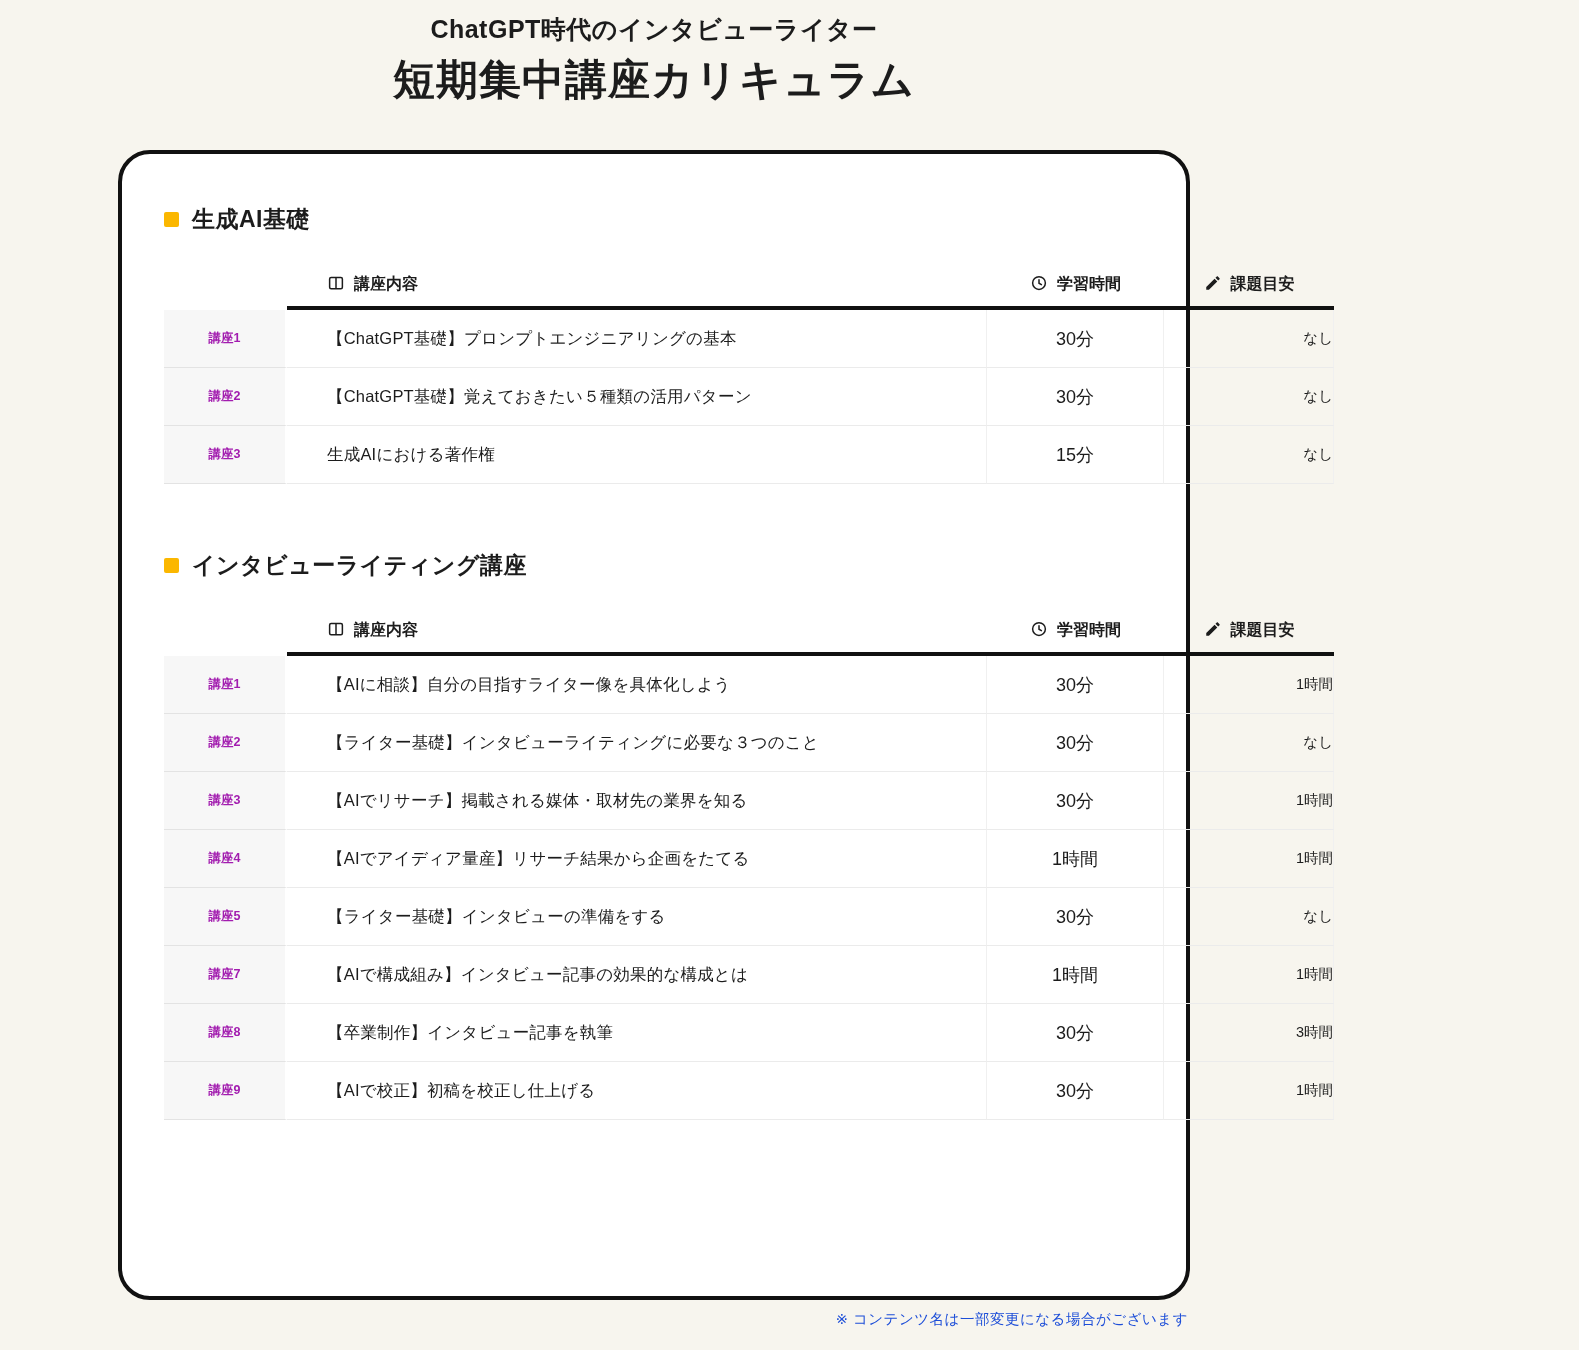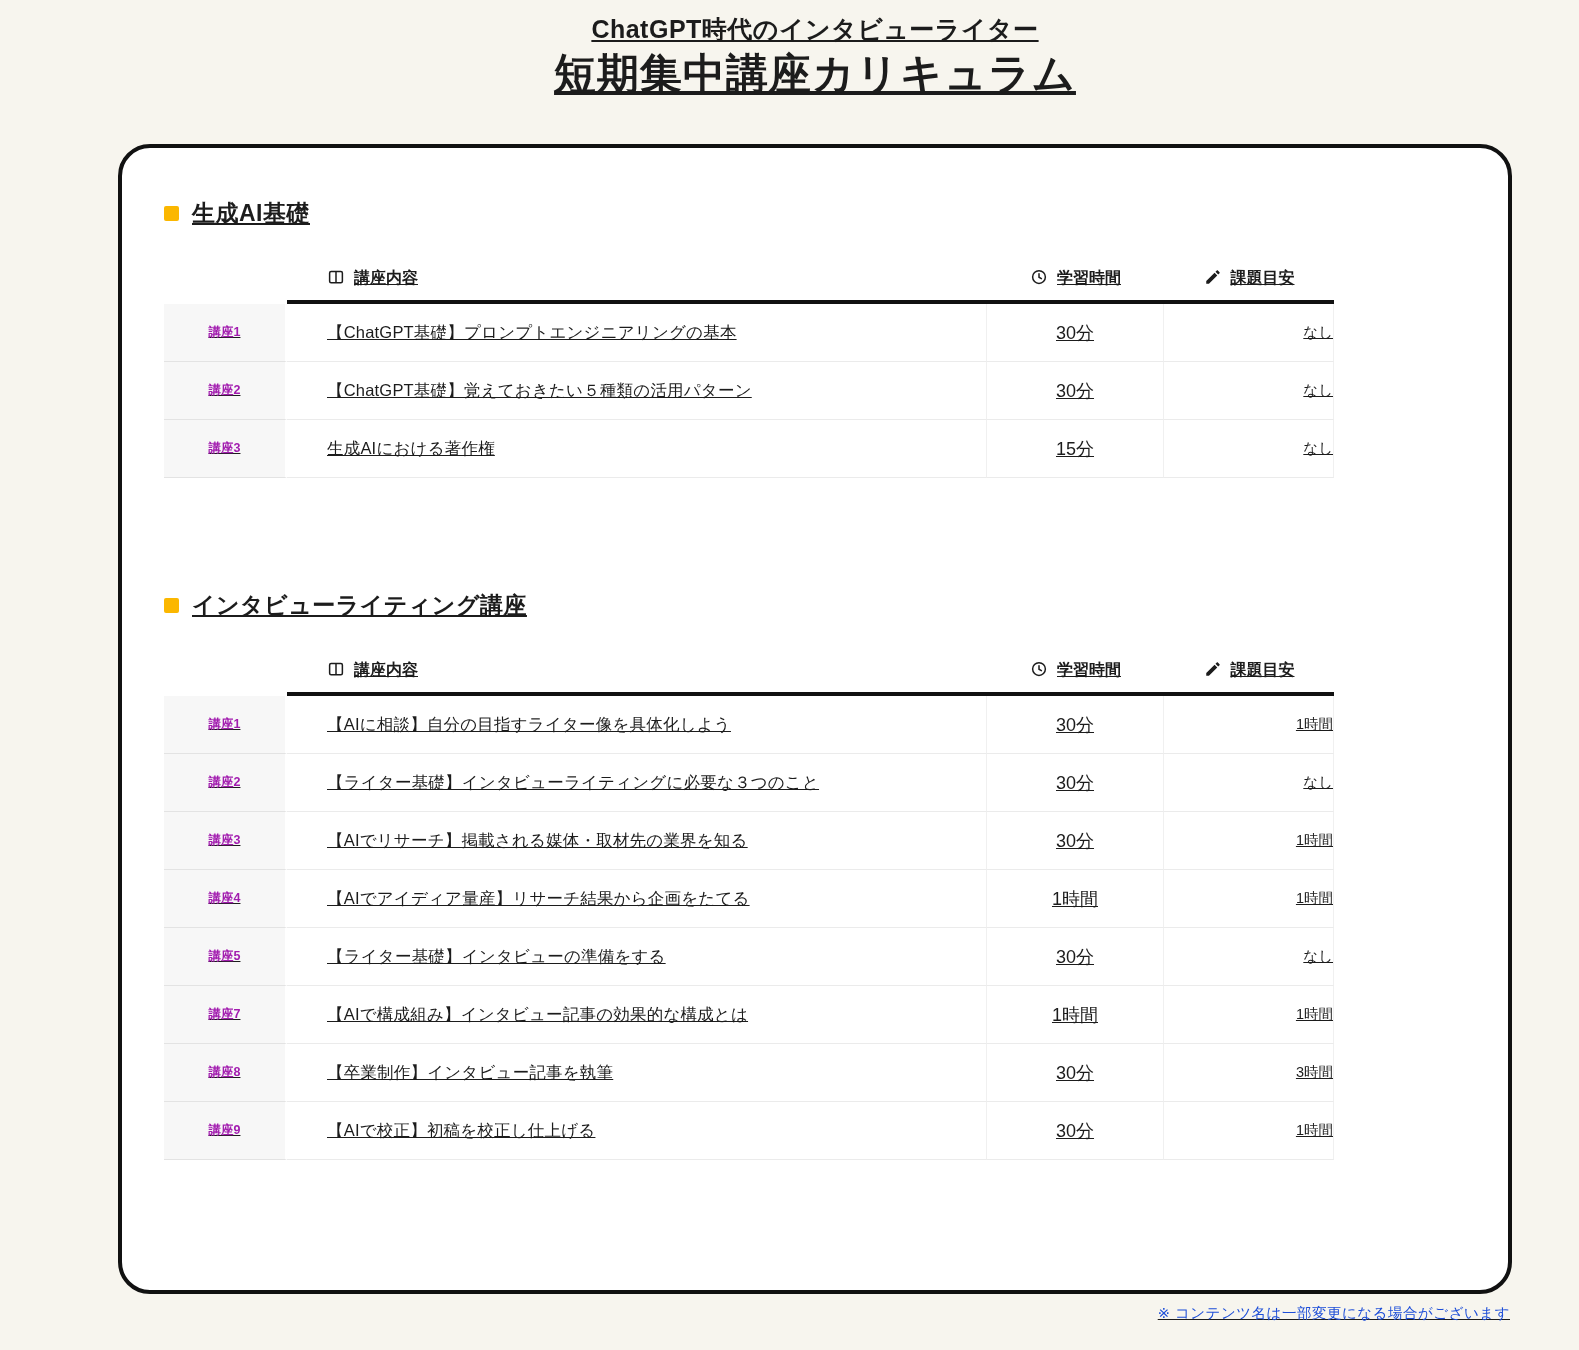--- a/index.html
+++ b/index.html
@@ -3,39 +3,39 @@
 <meta charset="utf-8">
 <style>
   * { box-sizing: border-box; margin: 0; padding: 0; }
   html, body {
     width: 1579px; height: 1350px;
     background: #F7F5EE;
     font-family: "Liberation Sans", "DejaVu Sans", sans-serif;
     color: #1C1C1C;
     overflow: hidden;
   }
-  .frame { width: 1394px; margin-left: 118px; text-decoration: underline; }
+  .frame { width: 1072px; margin-left: 118px; }
 
   
   .page-header { text-align: center; padding-top: 14px; }
   .title-sub  { font-size: 25px; font-weight: 800; letter-spacing: .5px; line-height: 30px; }
-  .title-main { font-size: 42px; font-weight: 800; letter-spacing: 1px; line-height: 48px; margin-top: 6px; }
+  .title-main { font-size: 42px; font-weight: 800; letter-spacing: 1px; line-height: 48px; margin-top: 12px; }
 
   
   .card {
     margin-top: 46px;
     height: 1150px;
     background: #FFFFFF;
     border: 4px solid #111111;
     border-radius: 32px;
     padding: 50px 22px 0 42px;
   }
 
   
-  .course-section + .course-section { margin-top: 112px; }
+  .course-section + .course-section { margin-top: 66px; }
   .section-header { display: flex; align-items: center; gap: 13px; height: 30px; }
   .bullet { width: 15px; height: 15px; border-radius: 2px; background: var(--accent, #FBB700); flex: 0 0 auto; }
   .section-title { font-size: 23px; font-weight: 800; letter-spacing: .5px; }
 
   
   table.course-table {
     margin-top: 28px;
     border-collapse: separate; border-spacing: 0;
     table-layout: fixed; width: 1170px;
   }

